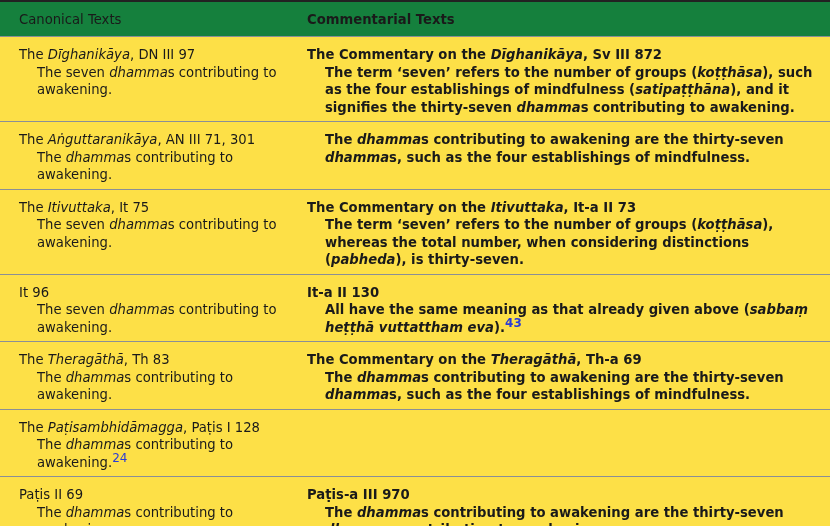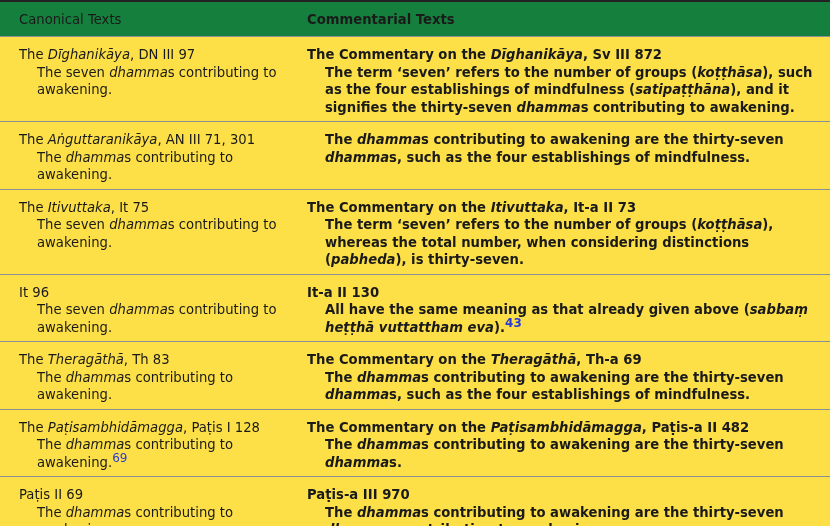--- a/index.html
+++ b/index.html
@@ -127,25 +127,21 @@
           <div class="cell-desc left-desc"><span>The </span><i>dhamma</i><span>s contributing to awakening.</span></div>
         </div>
         <div class="col-right">
           <div class="cell-title"><span>The Commentary on the </span><i>Theragāthā</i><span>, Th-a 69</span></div>
           <div class="cell-desc"><span>The </span><i>dhamma</i><span>s contributing to awakening are the thirty-seven </span><i>dhamma</i><span>s, such as the four establishings of mindfulness.</span></div>
         </div>
       </div>
       <div class="row body-row">
         <div class="col-left">
           <div class="cell-title"><span>The </span><i>Paṭisambhidāmagga</i><span>, Paṭis I 128</span></div>
-          <div class="cell-desc left-desc"><span>The </span><i>dhamma</i><span>s contributing to awakening.</span><sup class="fn">69</sup></div>
-        </div>
-        <div class="col-right">
-          <div class="cell-title"><span>The Commentary on the </span><i>Paṭisambhidāmagga</i><span>, Paṭis-a II 482</span></div>
-          <div class="cell-desc"><span>The </span><i>dhamma</i><span>s contributing to awakening are the thirty-seven </span><i>dhamma</i><span>s.</span></div>
+          <div class="cell-desc left-desc"><span>The </span><i>dhamma</i><span>s contributing to awakening.</span><sup class="fn">24</sup></div>
         </div>
       </div>
       <div class="row body-row last">
         <div class="col-left">
           <div class="cell-title"><span>Paṭis II 69</span></div>
           <div class="cell-desc left-desc"><span>The </span><i>dhamma</i><span>s contributing to awakening.</span></div>
         </div>
         <div class="col-right">
           <div class="cell-title"><span>Paṭis-a III 970</span></div>
           <div class="cell-desc"><span>The </span><i>dhamma</i><span>s contributing to awakening are the thirty-seven </span><i>dhamma</i><span>s contributing to awakening.</span></div>

